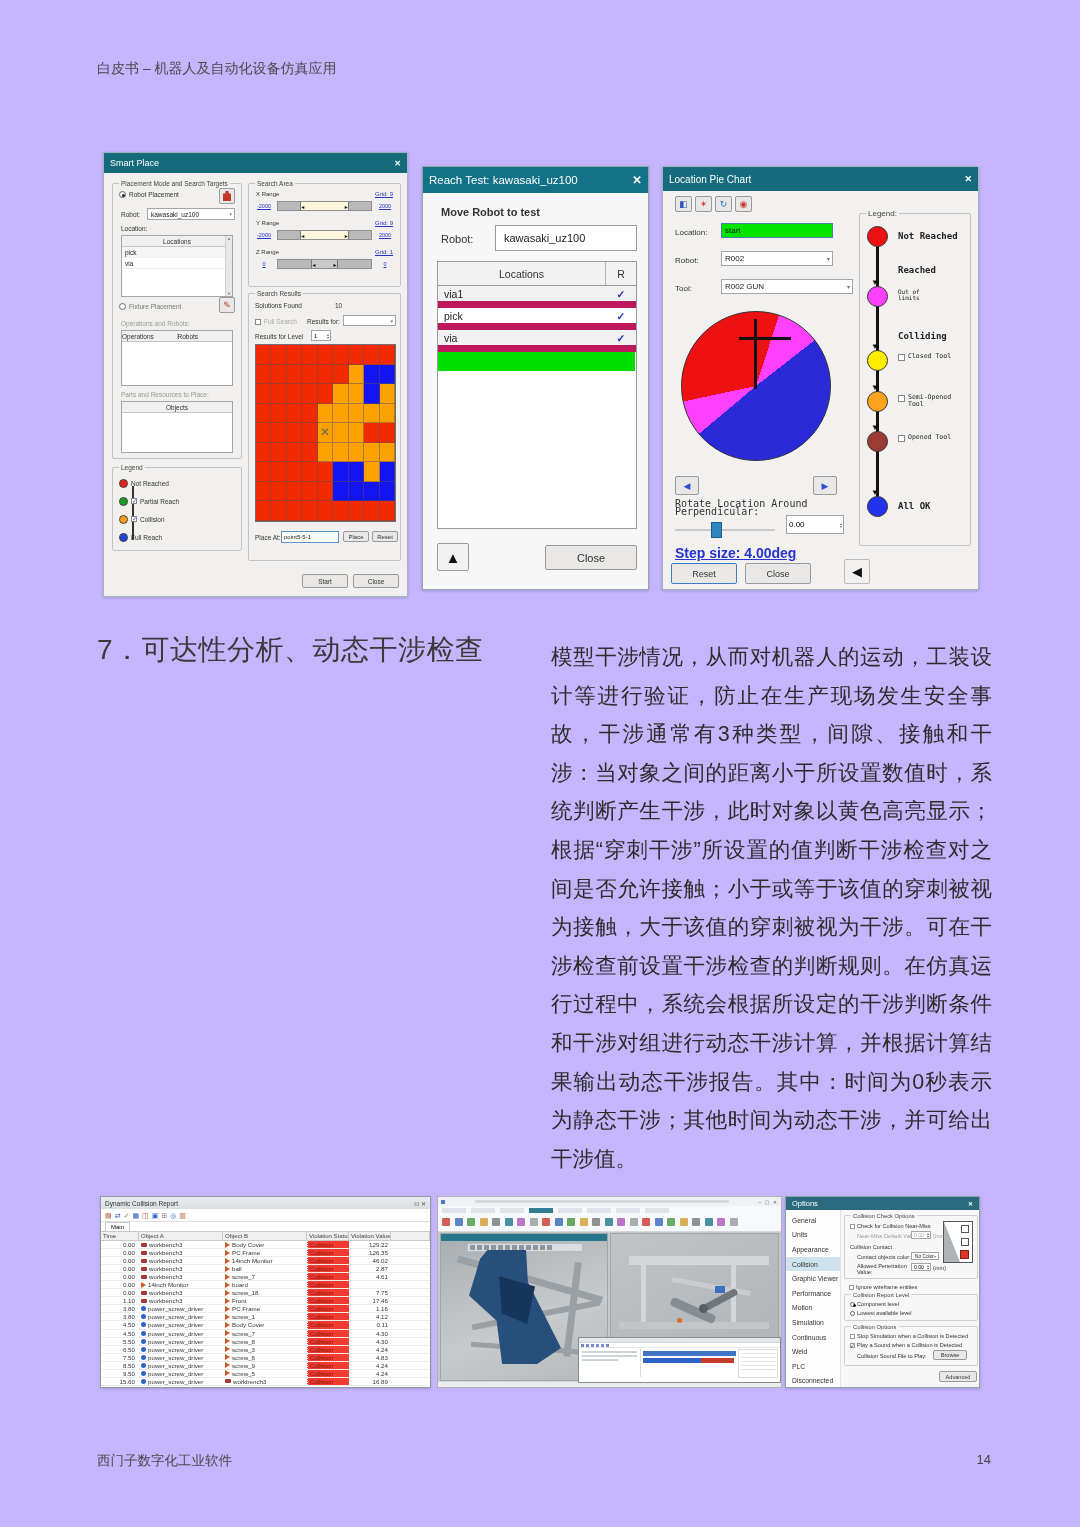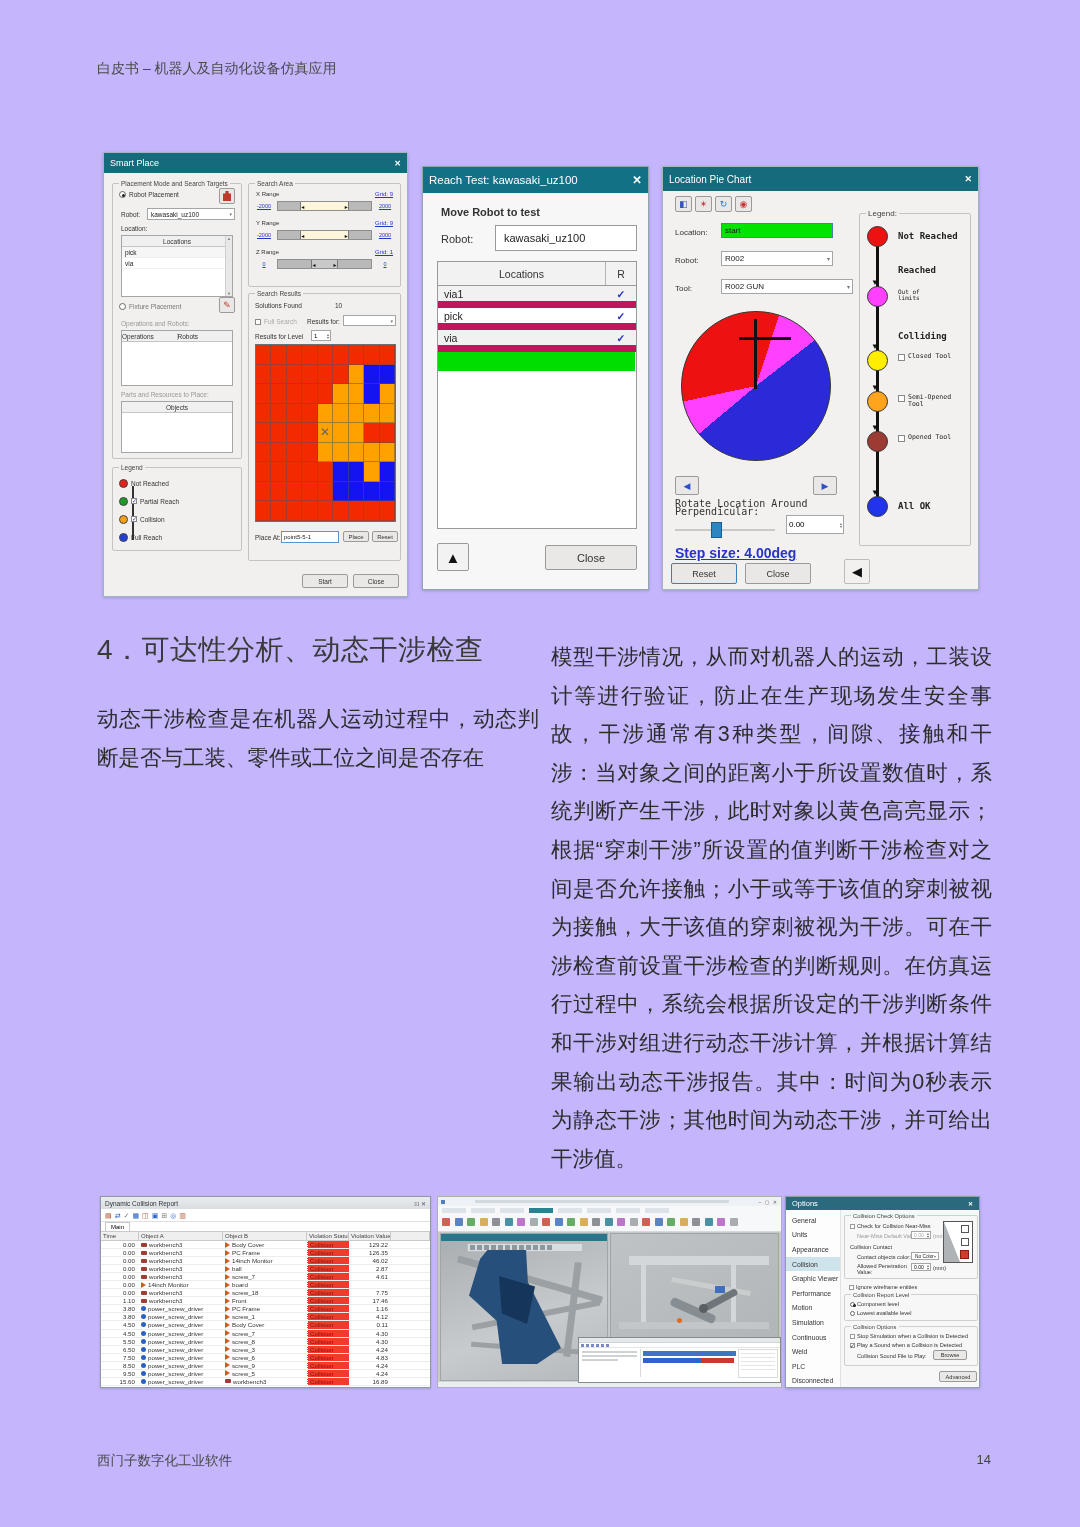--- a/index.html
+++ b/index.html
@@ -611,23 +611,22 @@
         </span>
     </div>
     <div class="pc-step link">Step size: 4.00deg</div>
     <div class="btn pc-reset">Reset</div>
     <div class="btn pc-close2">Close</div>
     <div class="btn pc-back">
         <span>◀</span>
       </div>
   </div>
 
-  <div class="abs heading">4．可达性分析、动态干涉检查</div>
+  <div class="abs heading">7．可达性分析、动态干涉检查</div>
   <div class="abs col colL">
-    <p>动态干涉检查是在机器人运动过程中，动态判断是否与工装、零件或工位之间是否存在</p>
   </div>
   <div class="abs col colR">
     <p>模型干涉情况，从而对机器人的运动，工装设计等进行验证，防止在生产现场发生安全事故，干涉通常有3种类型，间隙、接触和干涉：当对象之间的距离小于所设置数值时，系统判断产生干涉，此时对象以黄色高亮显示；根据“穿刺干涉”所设置的值判断干涉检查对之间是否允许接触；小于或等于该值的穿刺被视为接触，大于该值的穿刺被视为干涉。可在干涉检查前设置干涉检查的判断规则。在仿真运行过程中，系统会根据所设定的干涉判断条件和干涉对组进行动态干涉计算，并根据计算结果输出动态干涉报告。其中：时间为0秒表示为静态干涉；其他时间为动态干涉，并可给出干涉值。</p>
   </div>
 
   <div class="abs" id="cr">
     <div class="cr-title">
       <span>Dynamic Collision Report</span>
       <span style="font-size:6px;color:#555"><span>⊡</span> <span>✕</span></span>
     </div>

